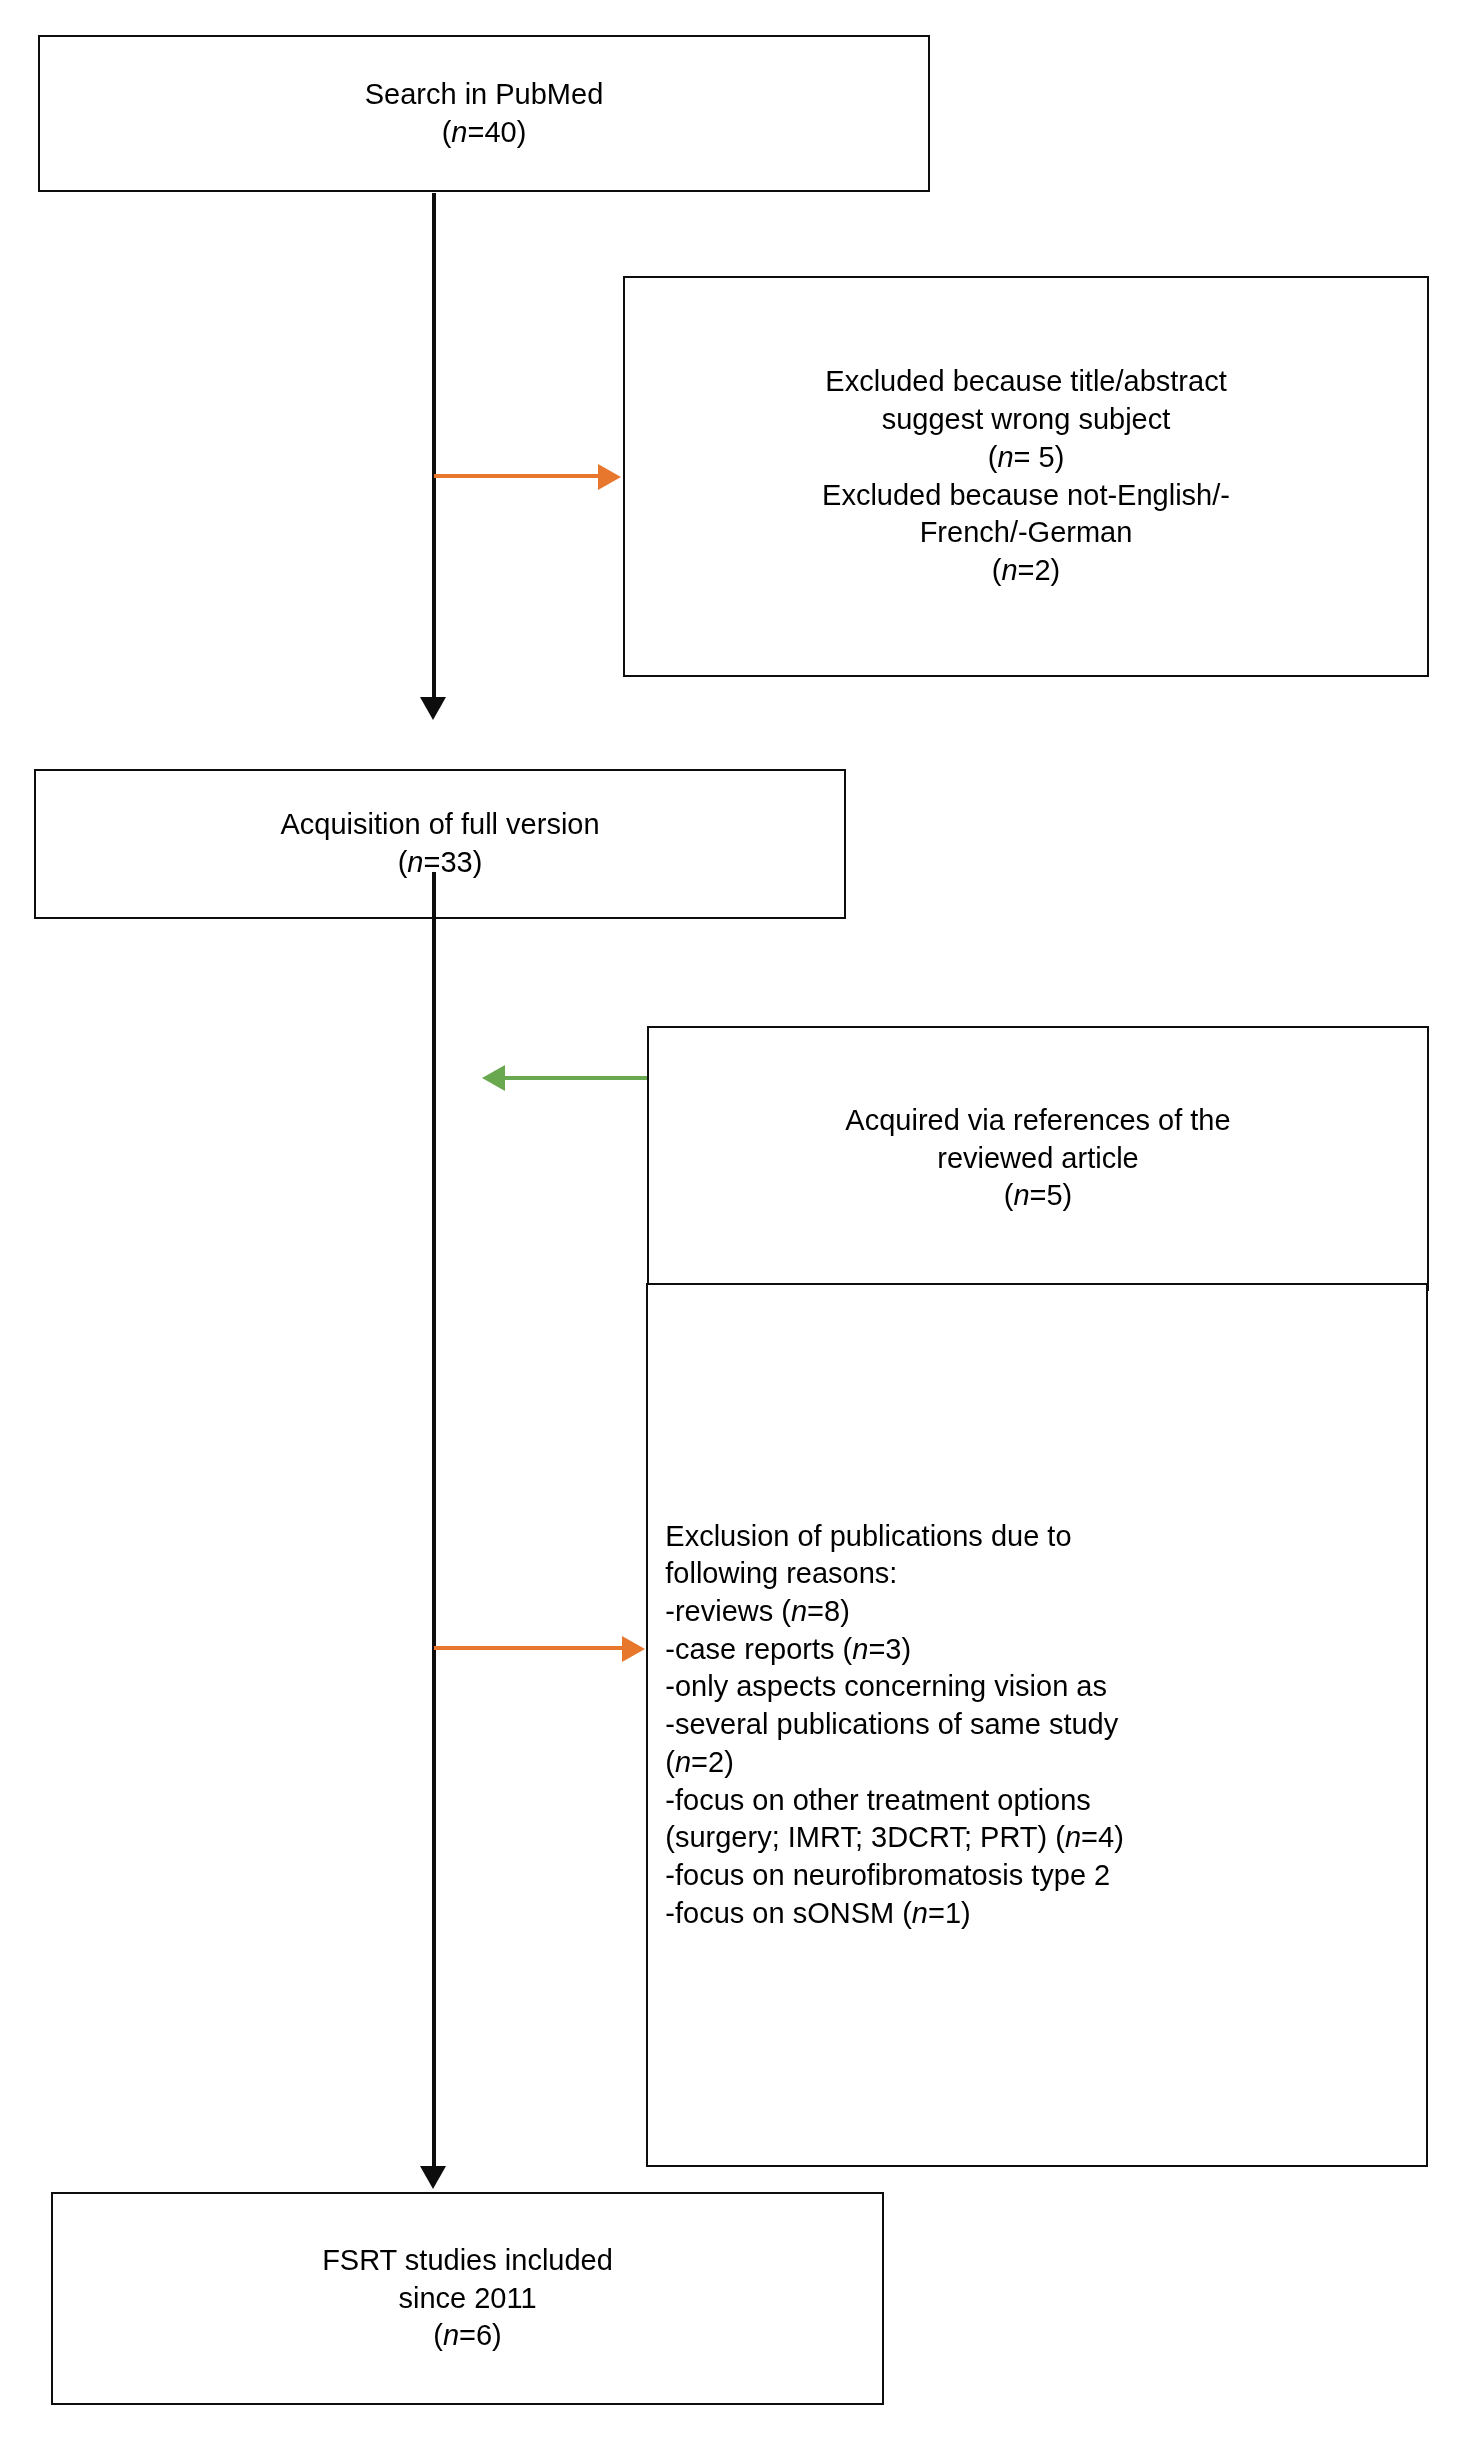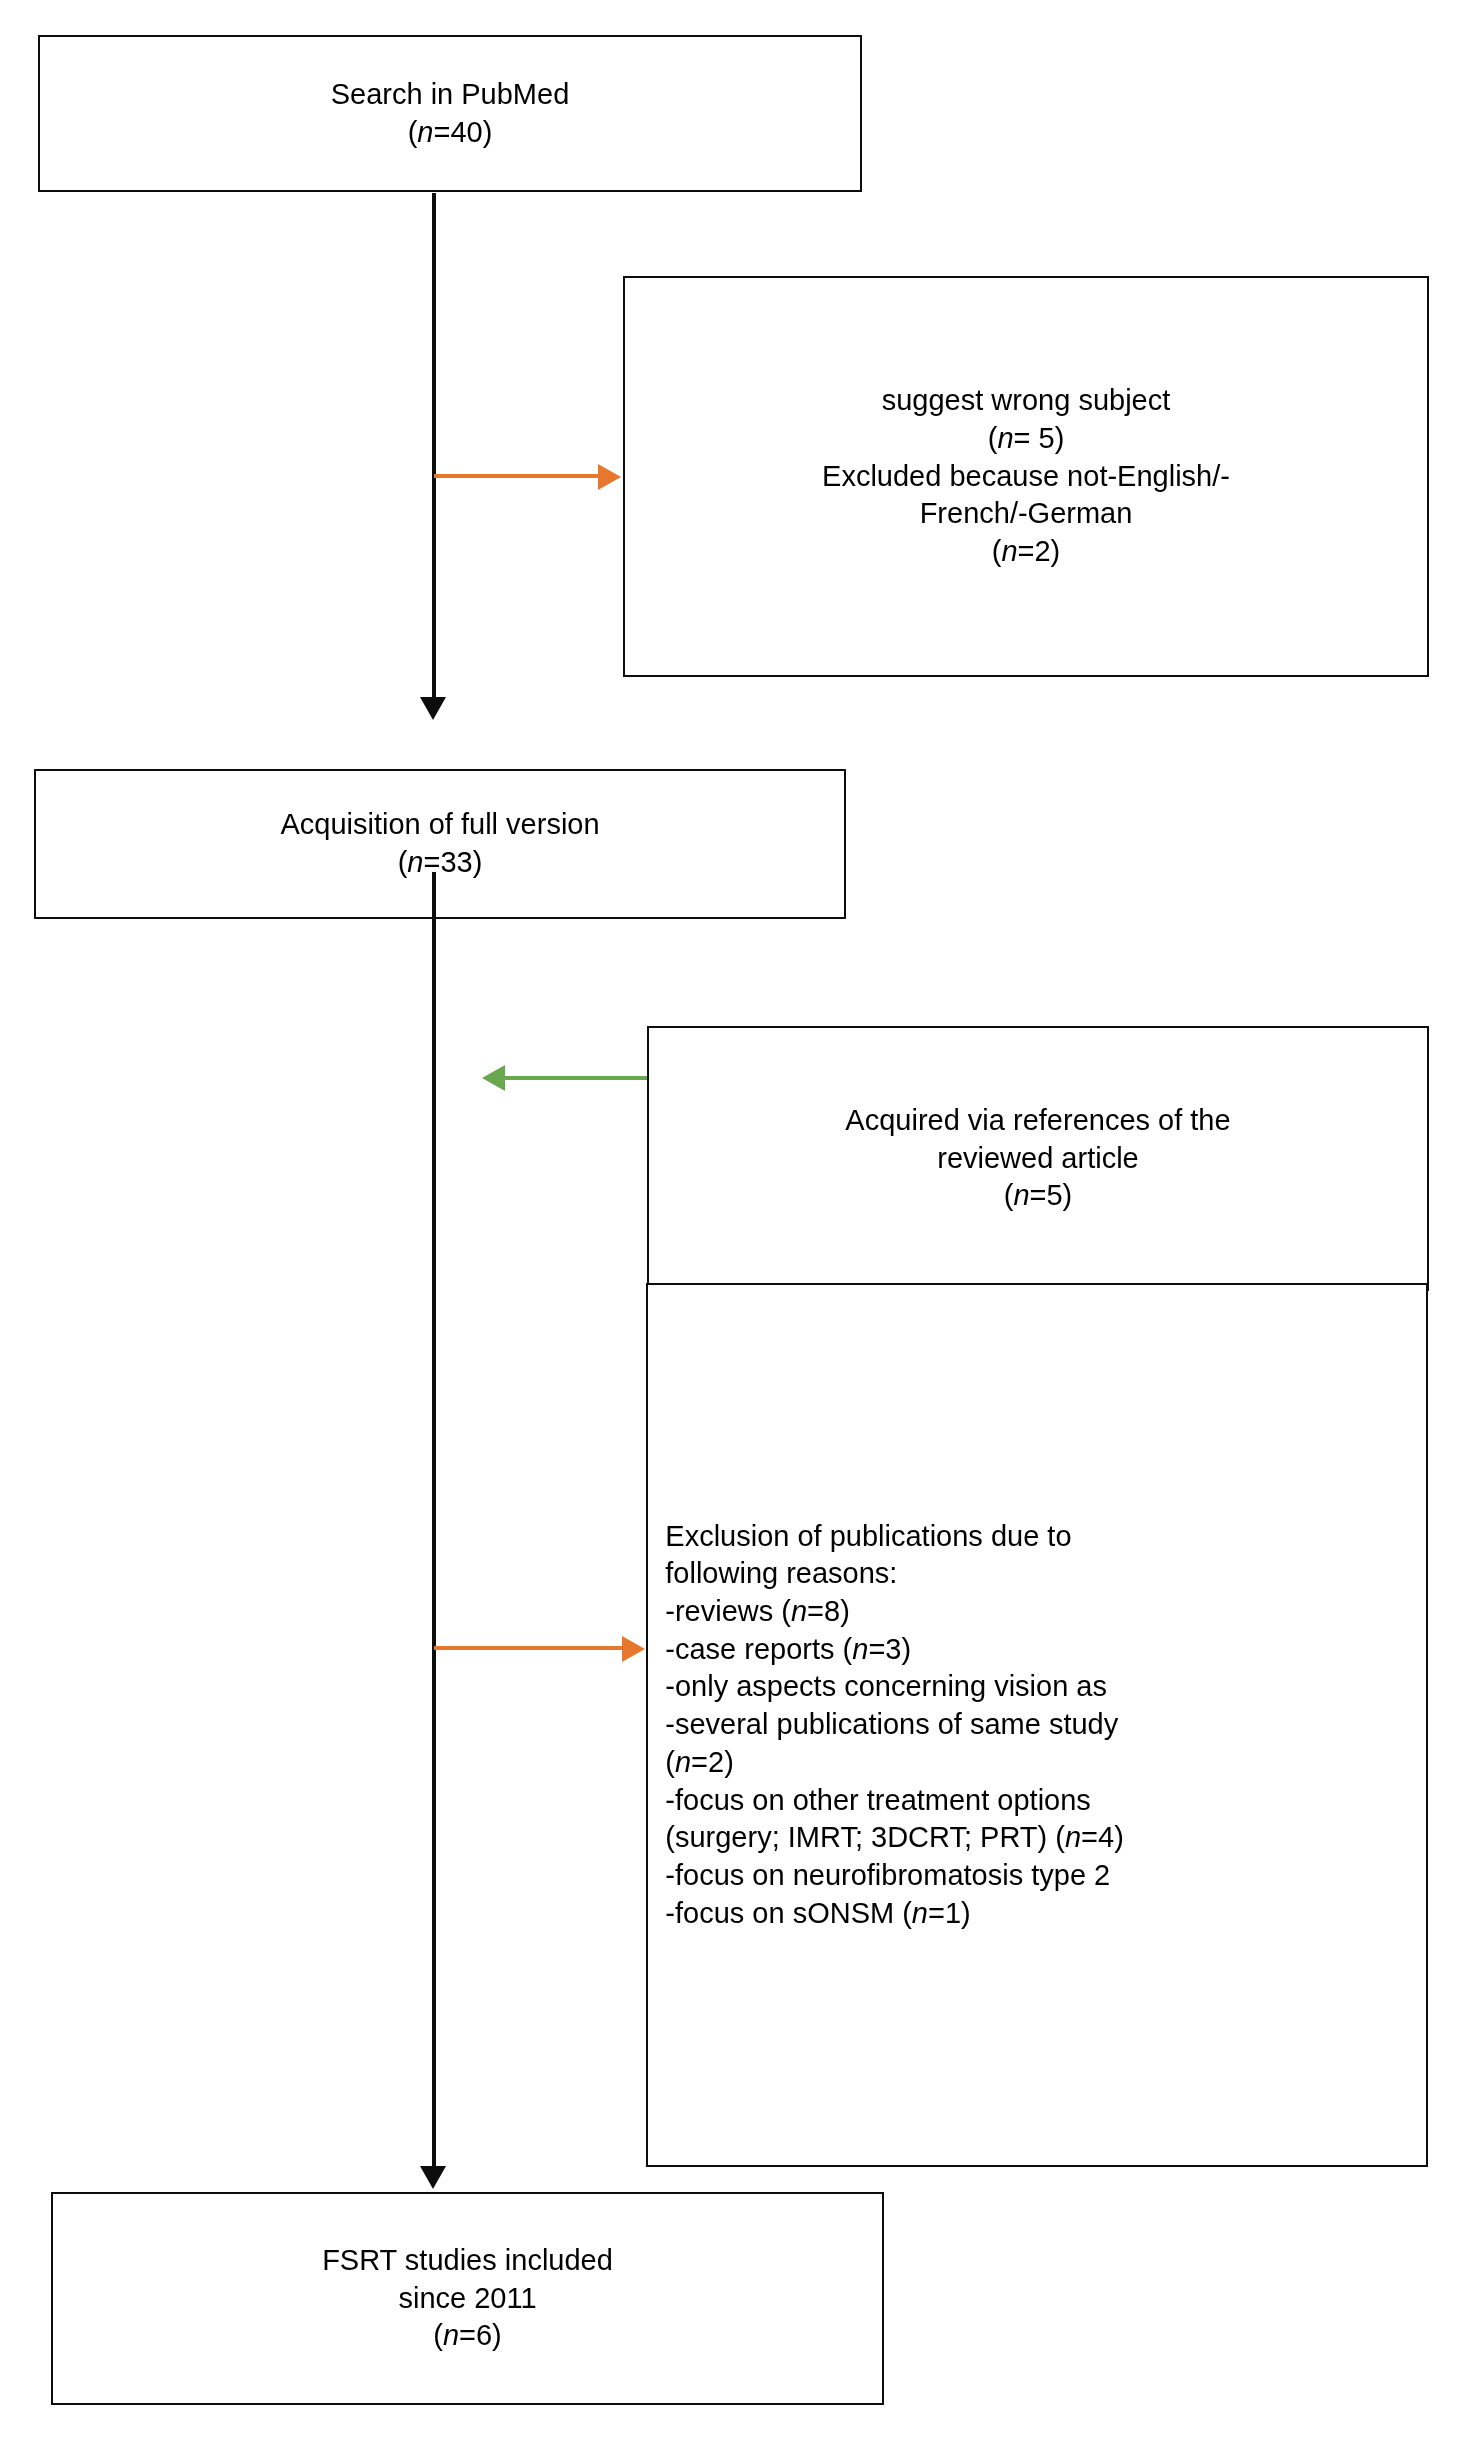--- a/index.html
+++ b/index.html
@@ -87,32 +87,33 @@
     border-top: 13.4px solid transparent;
     border-bottom: 13.4px solid transparent;
     border-right: 23.6px solid #6aa84f;
   }
 </style>
 </head>
 <body>
 
 <div id="canvas">
 
-  <div class="node centered" style="left:38px; top:35px; width:824px; height:157px;">
+  <div class="node centered" style="left:38px; top:35px; width:892px; height:157px;">
     <div class="line">Search in PubMed</div>
     <div class="line"><span>(</span><span class="ital">n</span><span>=40)</span></div>
   </div>
 
   <div class="vline" style="left:432px; top:193px; height:504px;"></div>
   <div class="arrow-down" style="left:420px; top:697px;"></div>
 
   <div class="hline-orange" style="left:434px; top:474px; width:167px;"></div>
   <div class="arrow-right-orange" style="left:598px; top:464px;"></div>
 
   <div class="node centered" style="left:623px; top:276px; width:806px; height:401px;">
+    <div class="line">Excluded because title/abstract</div>
     <div class="line">suggest wrong subject</div>
     <div class="line"><span>(</span><span class="ital">n</span><span>= 5)</span></div>
     <div class="line">Excluded because not-English/-</div>
     <div class="line">French/-German</div>
     <div class="line"><span>(</span><span class="ital">n</span><span>=2)</span></div>
   </div>
 
   <div class="node centered" style="left:34px; top:723px; width:812px; height:150px;margin-top:46px;">
     <div class="line">Acquisition of full version</div>
     <div class="line"><span>(</span><span class="ital">n</span><span>=33)</span></div>

